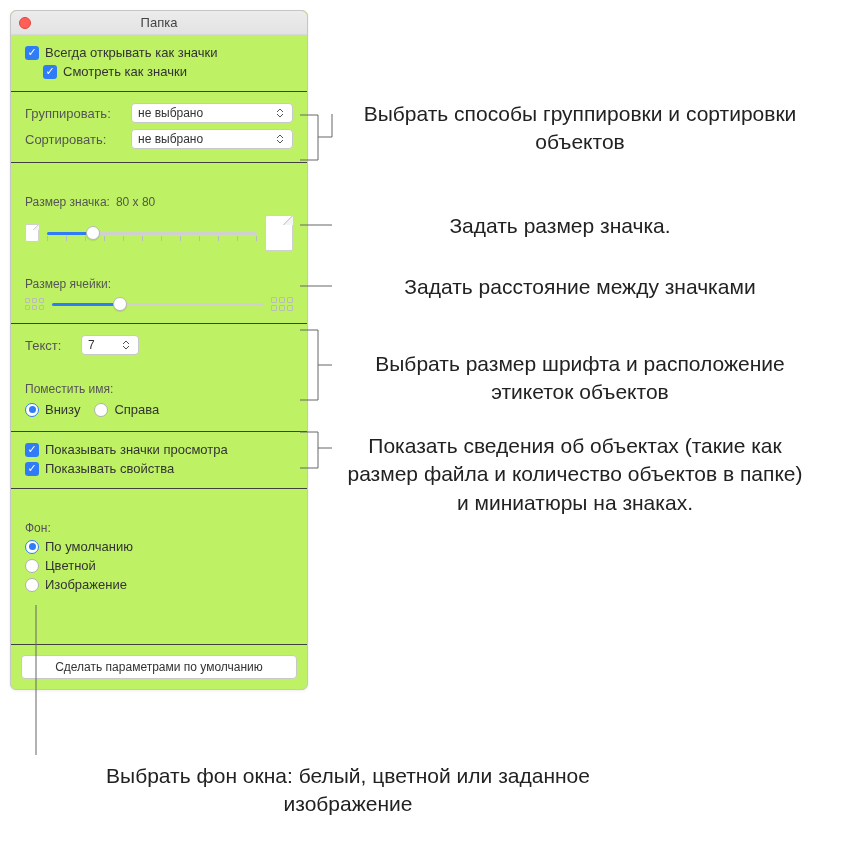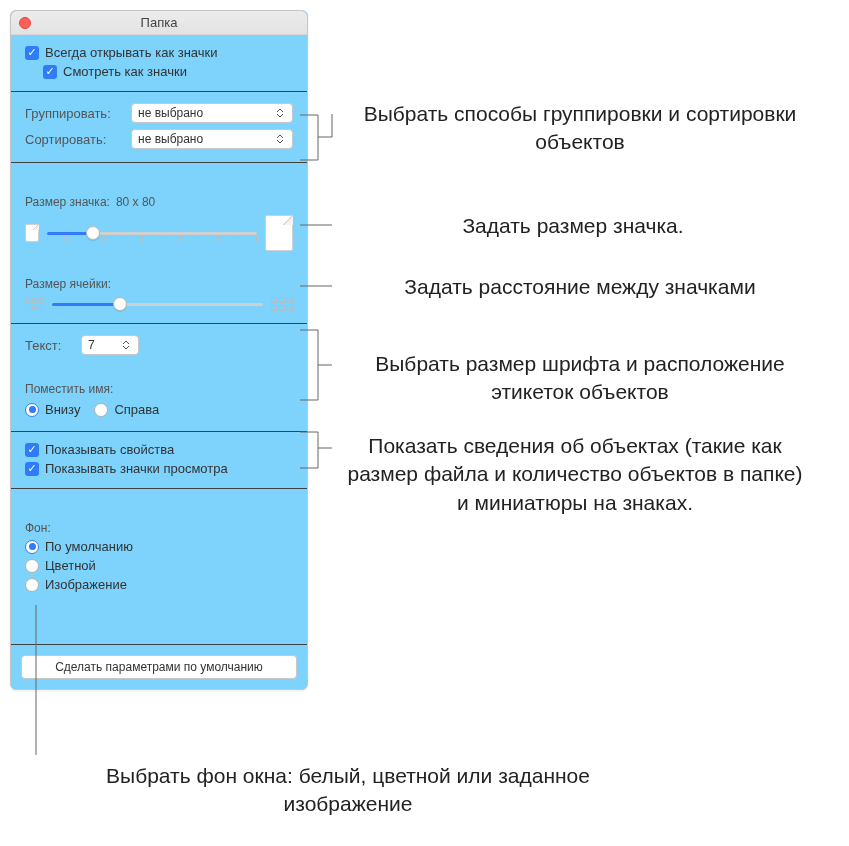--- a/index.html
+++ b/index.html
@@ -10,21 +10,21 @@
     background: #fff;
     width: 849px;
     height: 846px;
     position: relative;
   }
   .window {
     position: absolute;
     left: 10px;
     top: 10px;
     width: 298px;
-    background: #7dd3fc;
+    background: #bef264;
     border: 1px solid #c6c6c6;
     border-radius: 6px;
     box-shadow: 0 1px 3px rgba(0,0,0,0.08);
   }
   .titlebar {
     height: 24px;
     display: flex;
     align-items: center;
     border-bottom: 1px solid #d8d8d8;
     position: relative;
@@ -252,25 +252,25 @@
       <div class="radio-row">
         <span class="radio"></span>
         <span>Справа</span>
       </div>
     </div>
   </div>
 
   <div class="section">
     <div class="chk-row">
       <span class="chk"></span>
-      <span>Показывать свойства</span>
+      <span>Показывать значки просмотра</span>
     </div>
     <div class="chk-row">
       <span class="chk"></span>
-      <span>Показывать значки просмотра</span>
+      <span>Показывать свойства</span>
     </div>
   </div>
 
   <div class="section" style="padding-bottom:50px;">
     <div class="sub-label">Фон:</div>
     <div class="radio-row">
       <span class="radio sel"></span>
       <span>По умолчанию</span>
     </div>
     <div class="radio-row">
@@ -282,21 +282,21 @@
       <span>Изображение</span>
     </div>
   </div>
 
   <div class="footer">
     <button class="default-btn">Сделать параметрами по умолчанию</button>
   </div>
 </div>
 
 <div class="callout" style="left:340px;top:100px;width:480px">Выбрать способы группировки и сортировки объектов</div>
-<div class="callout" style="left:333px;top:212px;width:480px">Задать размер значка.</div>
+<div class="callout" style="left:320px;top:212px;width:480px">Задать размер значка.</div>
 <div class="callout" style="left:340px;top:273px;width:480px">Задать расстояние между значками</div>
 <div class="callout" style="left:340px;top:350px;width:480px">Выбрать размер шрифта и расположение этикеток объектов</div>
 <div class="callout" style="left:340px;top:432px;width:470px">Показать сведения об объектах (такие как размер файла и количество объектов в папке) и миниатюры на знаках.</div>
 <div class="callout" style="left:48px;top:762px;width:600px">Выбрать фон окна: белый, цветной или заданное изображение</div>
 
 <svg class="leader" style="left:0;top:0;width:849px;height:846px">
 
   <path d="M300 115 L318 115 L318 160 L300 160 M318 137 L332 137 L332 114"></path>
 
   <line x1="300" y1="225" x2="332" y2="225"></line>

